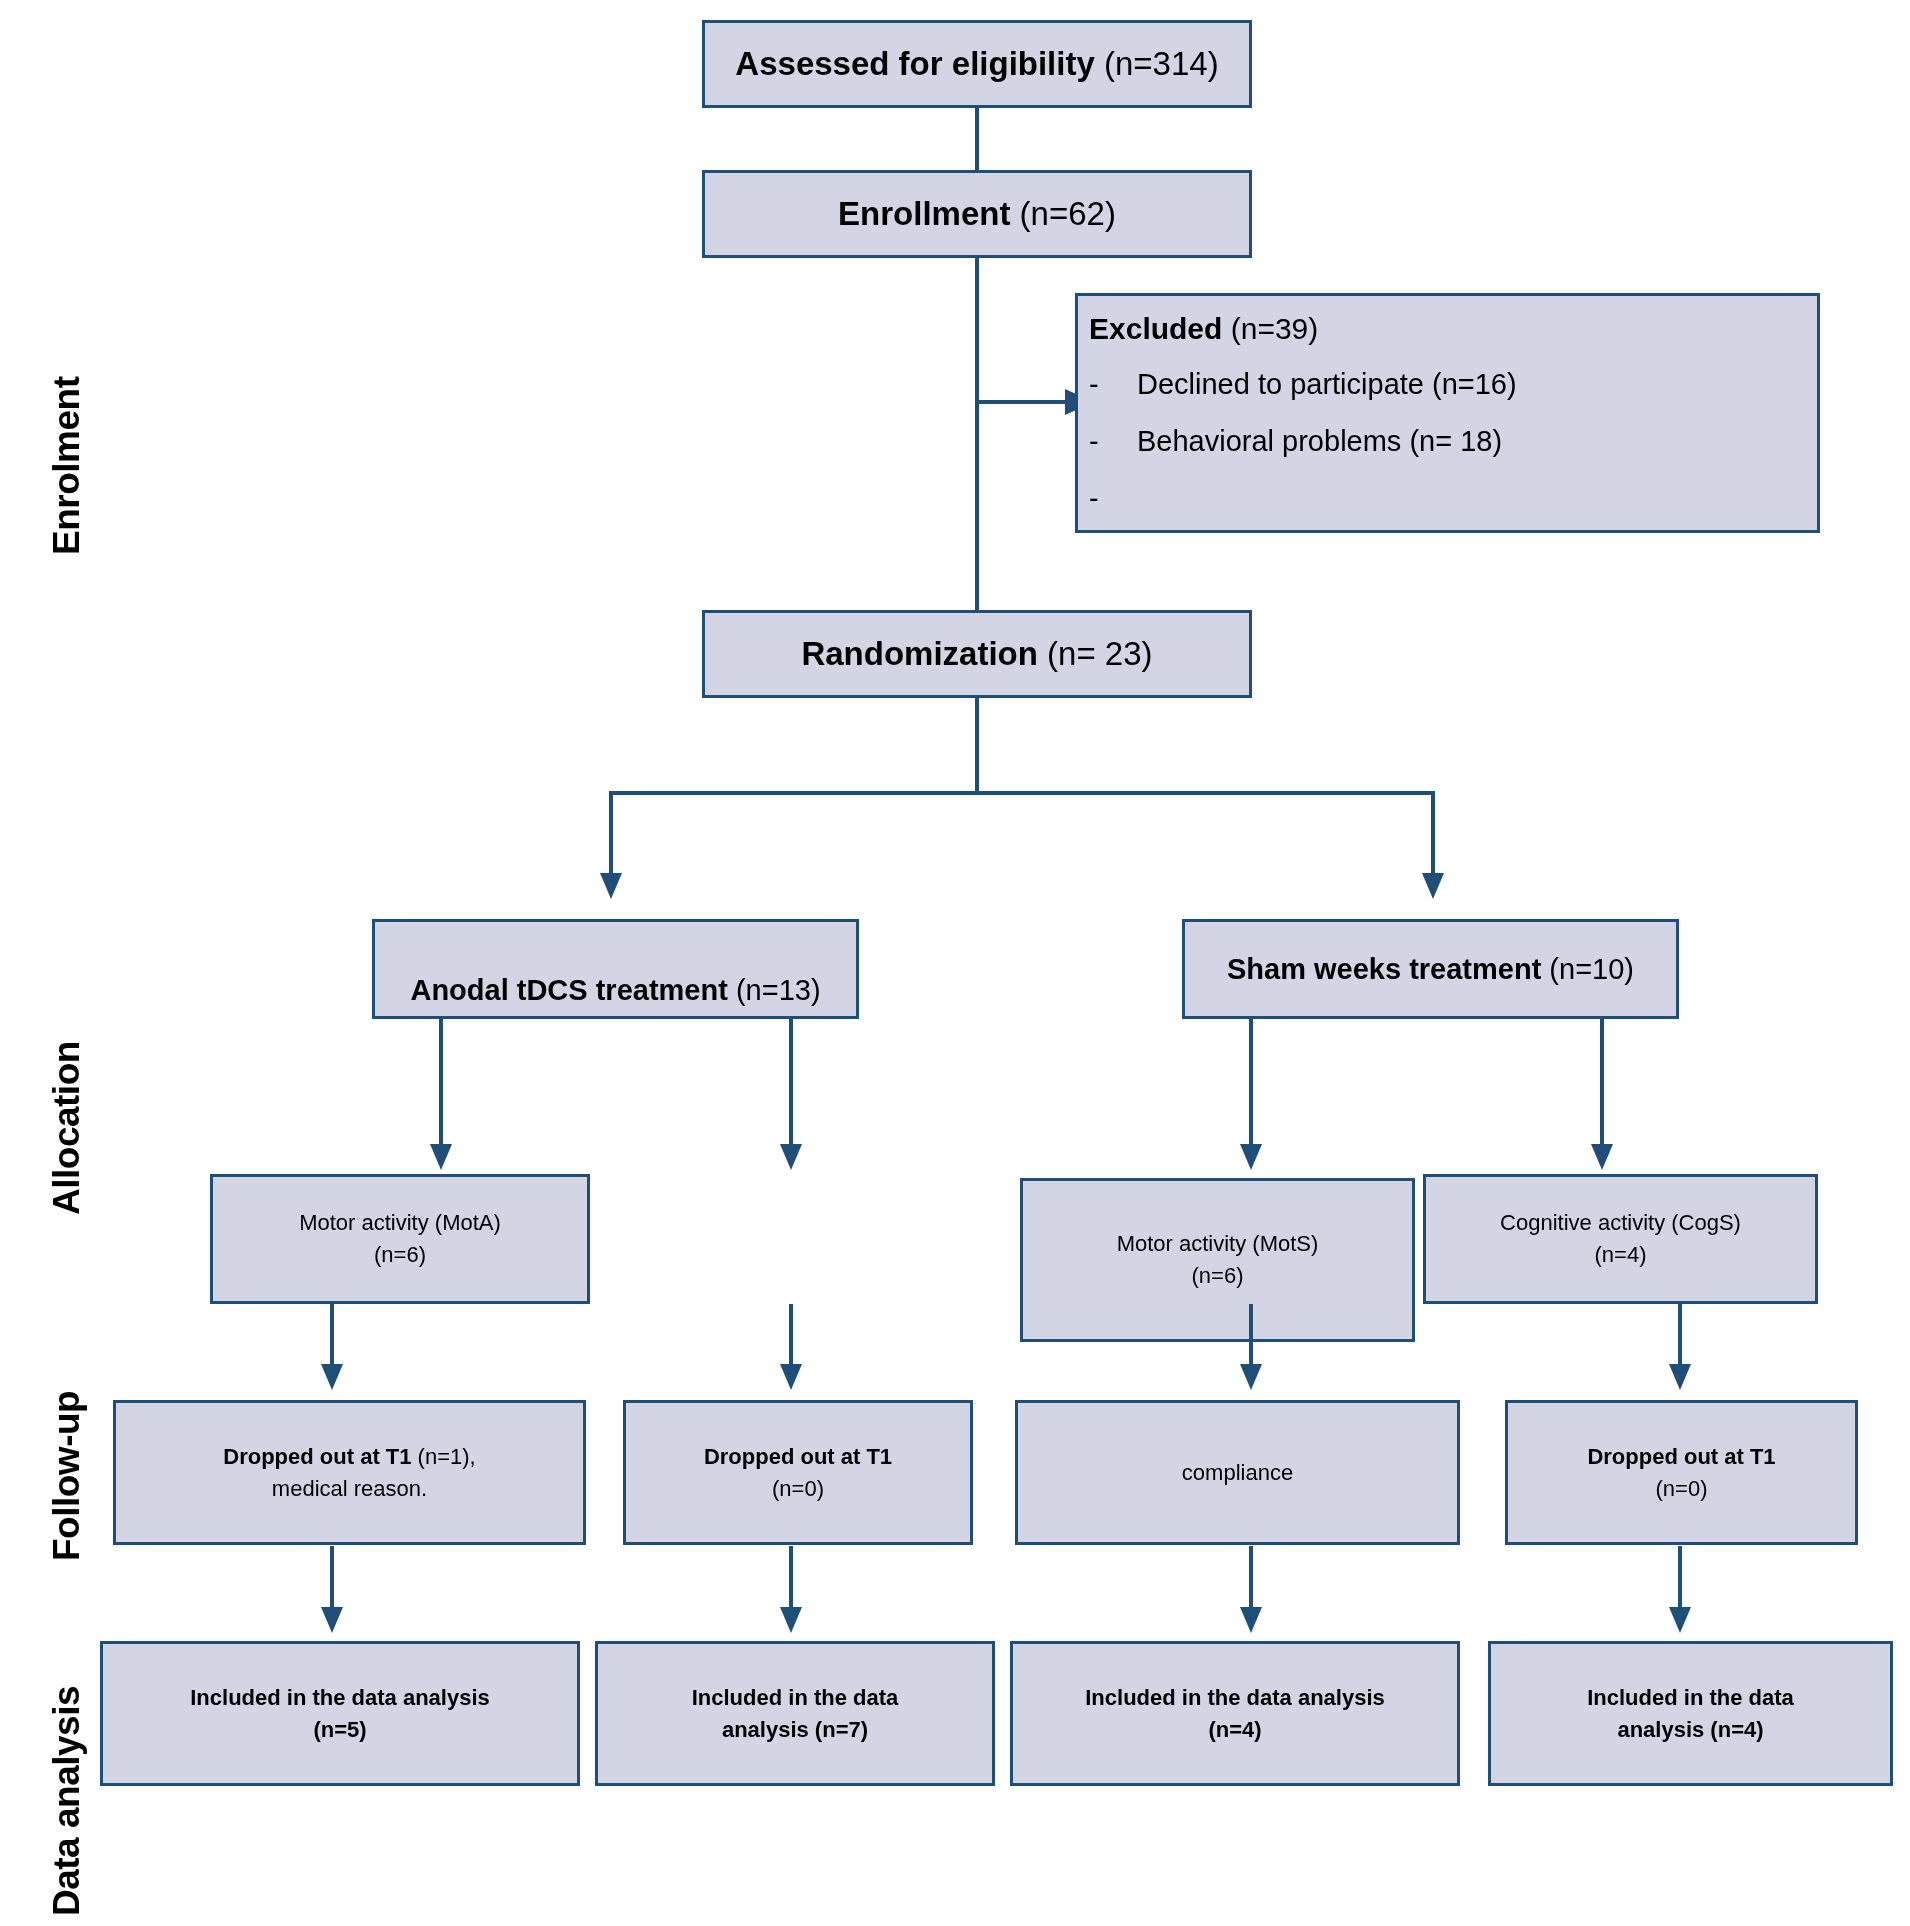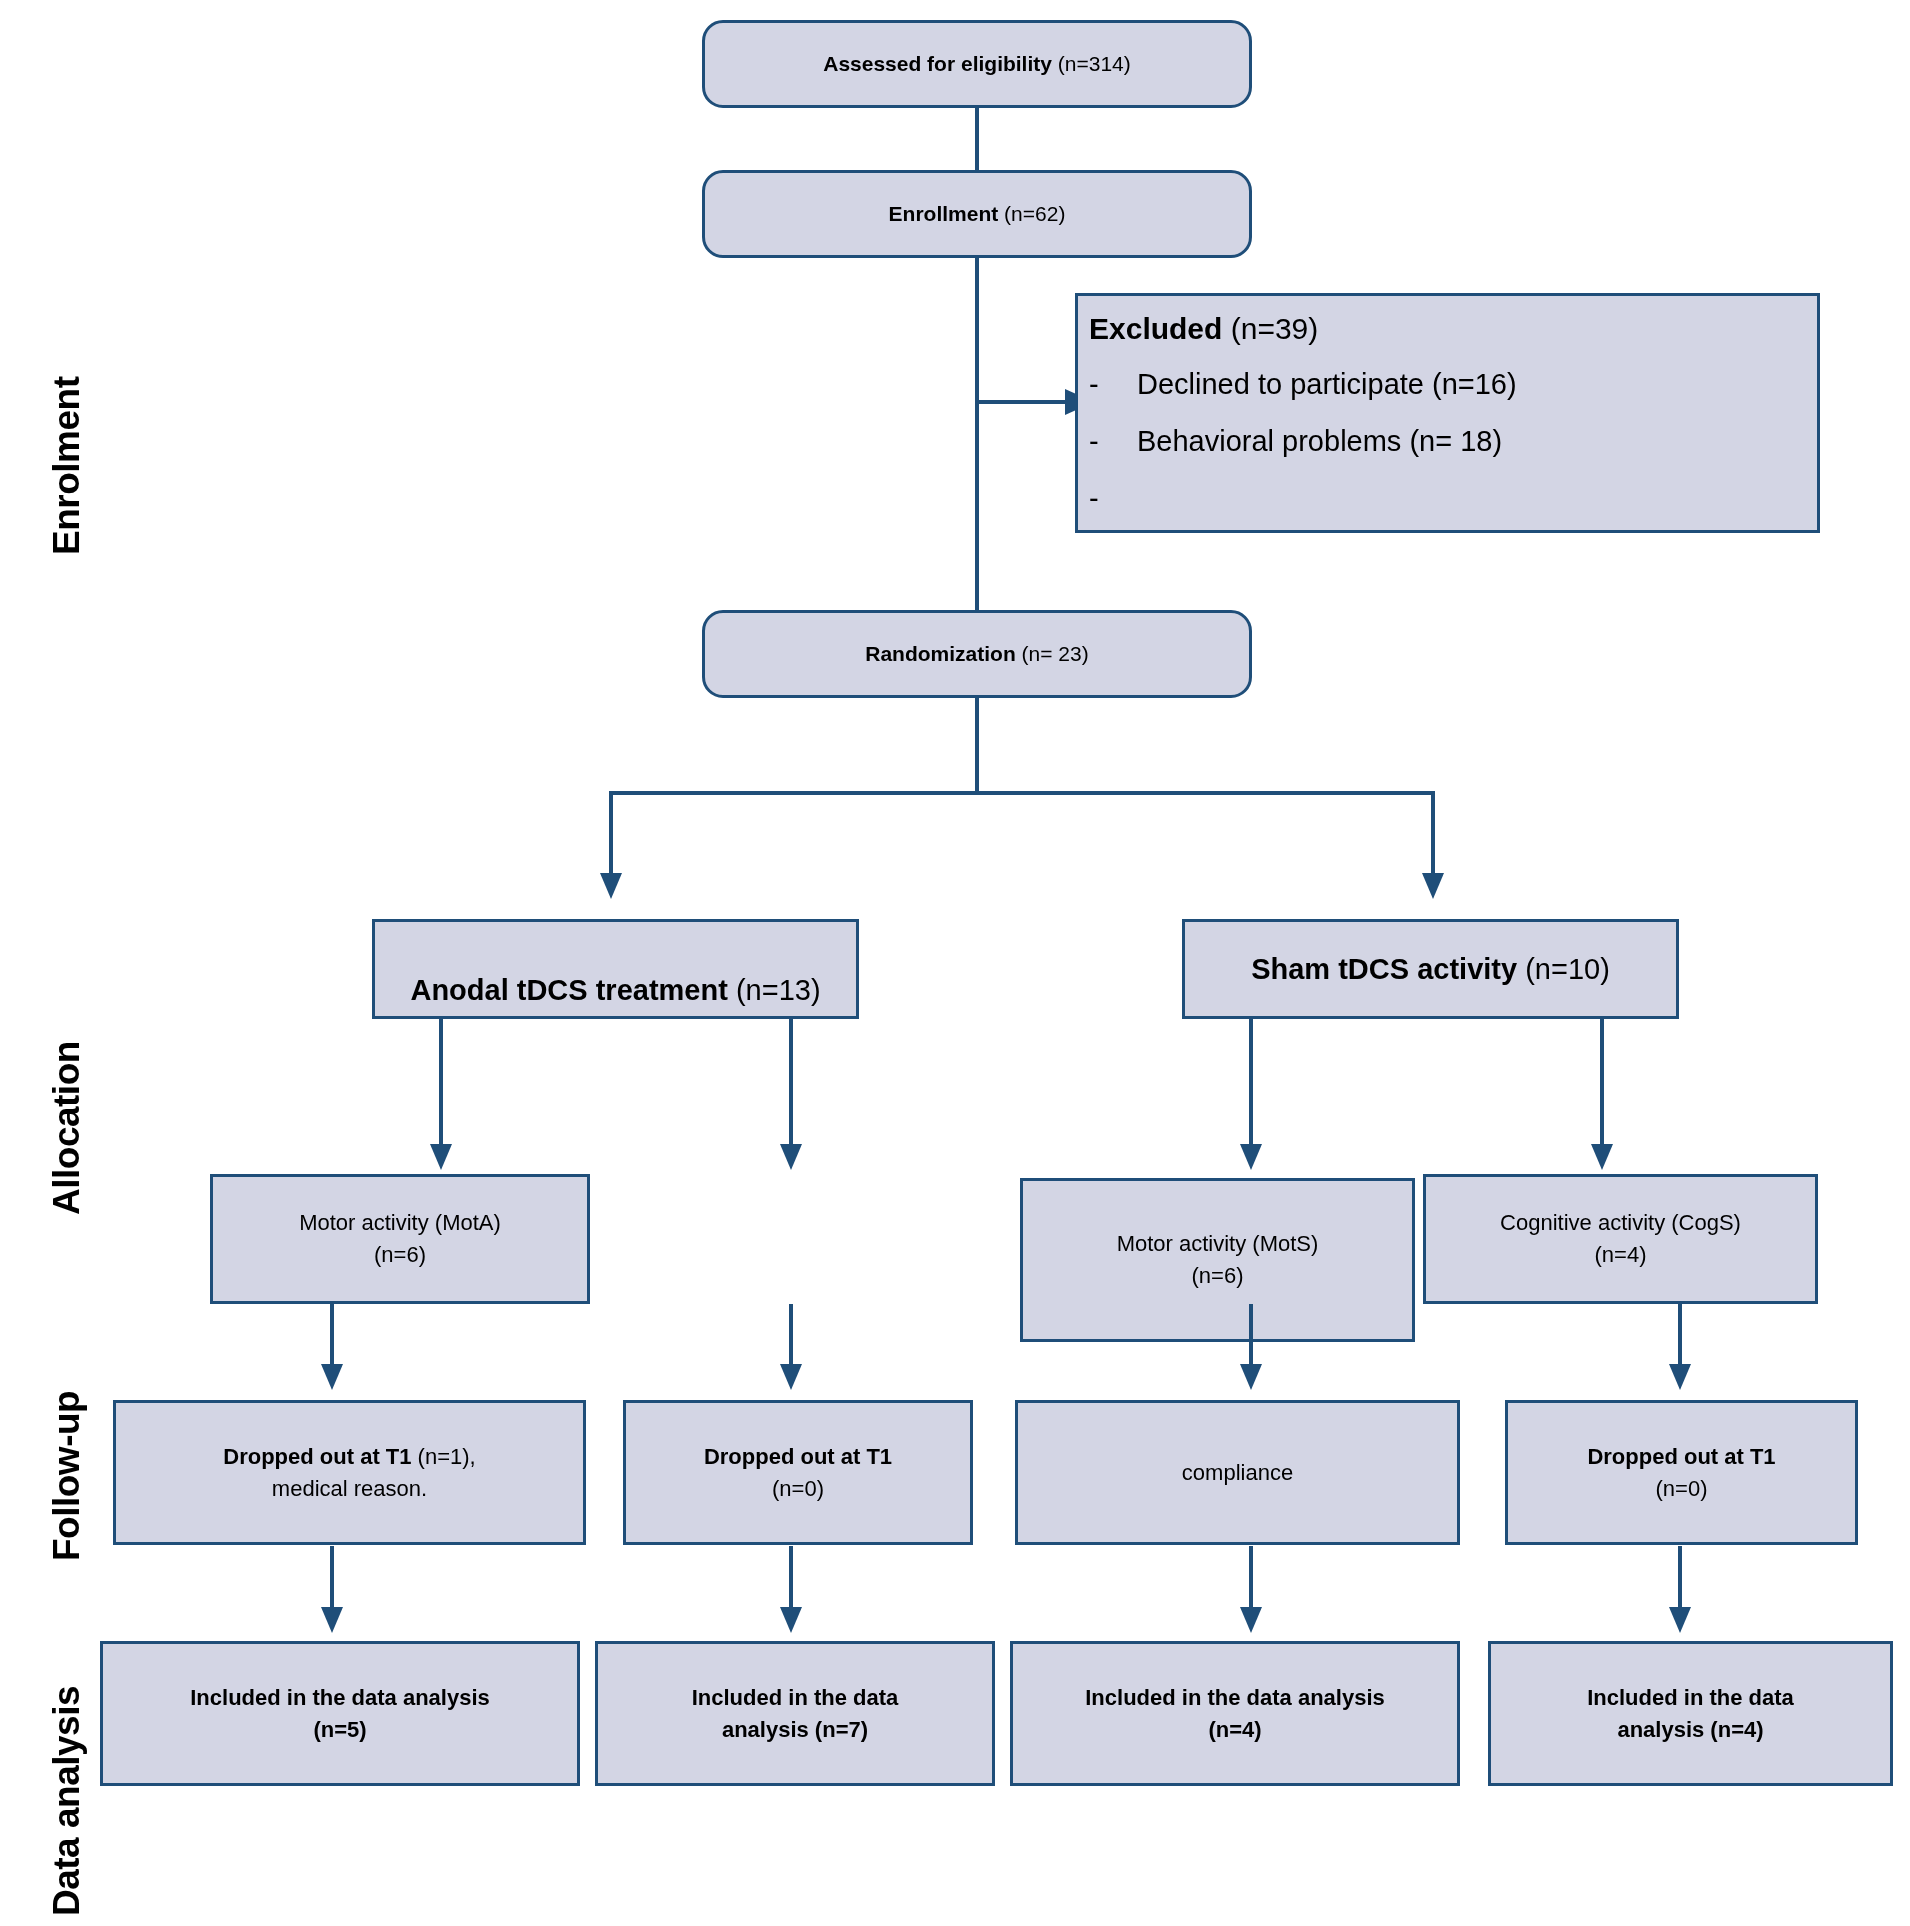--- a/index.html
+++ b/index.html
@@ -41,21 +41,21 @@
     align-items: center;
     justify-content: center;
     text-align: center;
     color: #000000;
     padding: 5px 11px;
     line-height: 1.45;
   }
   .box .inner { width: 100%; }
   .box b { font-weight: bold; }
 
-  .fs-lg   { font-size: 21px; border-radius: 21px; }
+  .fs-lg   { font-size: 33px; }
   .fs-md   { font-size: 29px; }
   .fs-sm   { font-size: 22px; }
 
   .box.left-align {
     justify-content: flex-start;
     text-align: left;
   }
 
   
   .excl-title { font-size: 30px; margin-bottom: 13px; }
@@ -166,21 +166,21 @@
   <div class="arrow-down" style="left:1422px; top:873px;"></div>
 
   <div class="box fs-md" style="left:372px; top:919px; width:487px; height:100px;align-items:flex-end;">
     <div class="inner">
       <b>Anodal tDCS treatment</b><span> (n=13)</span>
     </div>
   </div>
 
   <div class="box fs-md" style="left:1182px; top:919px; width:497px; height:100px;">
     <div class="inner">
-      <b>Sham tDCS activity</b><span> (n=10)</span>
+      <b>Sham weeks treatment</b><span> (n=10)</span>
     </div>
   </div>
 
   <div class="vline" style="left:439px; top:1019px; height:133px;"></div>
   <div class="arrow-down" style="left:430px; top:1144px;"></div>
 
   <div class="vline" style="left:789px; top:1019px; height:133px;"></div>
   <div class="arrow-down" style="left:780px; top:1144px;"></div>
 
   <div class="vline" style="left:1249px; top:1019px; height:133px;"></div>

